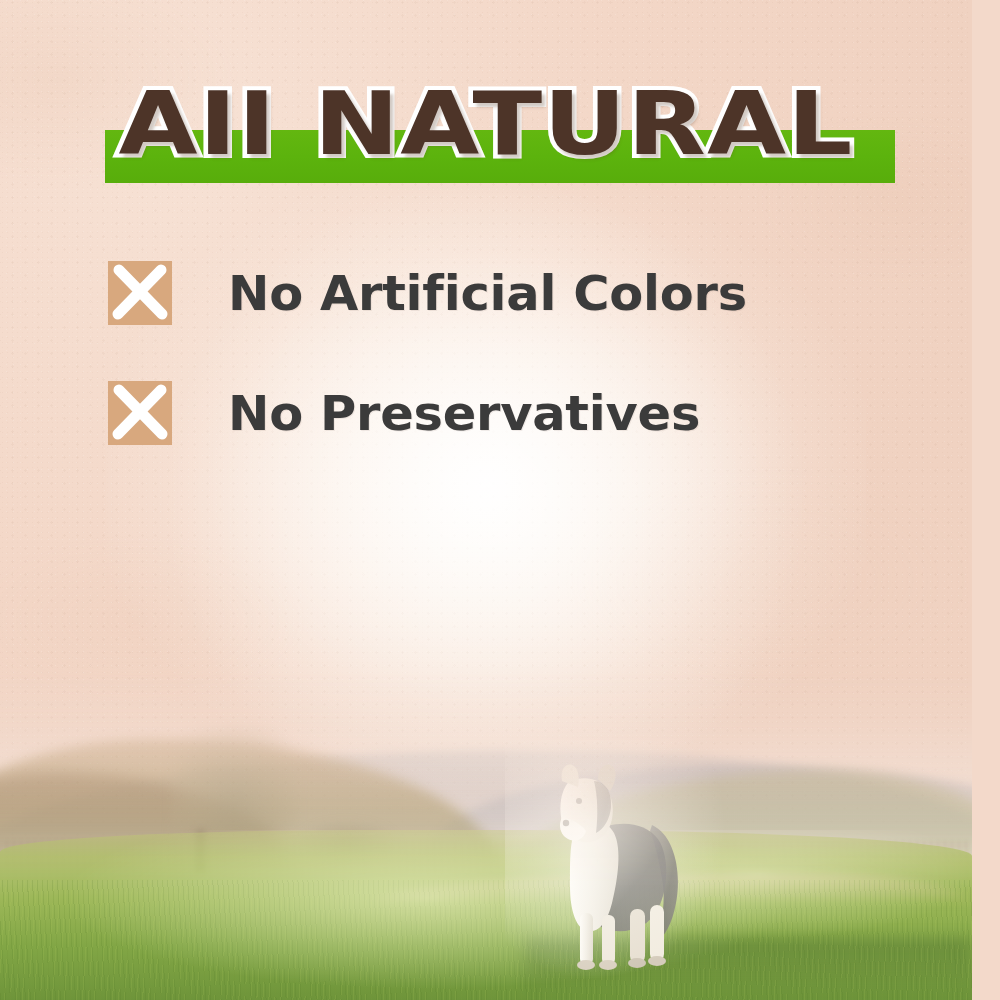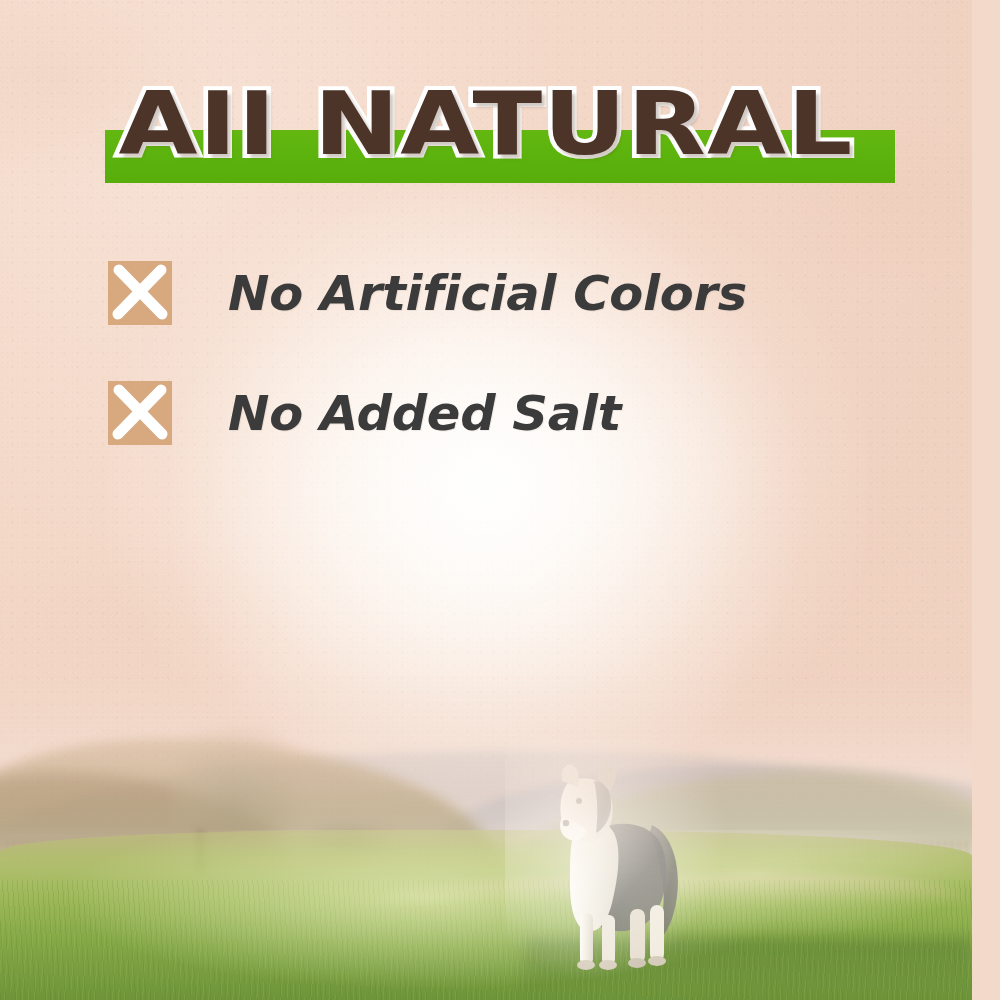--- a/index.html
+++ b/index.html
@@ -196,21 +196,21 @@
     color:#4d3428;
     -webkit-text-stroke:8px #ffffff;
     paint-order:stroke fill;
     transform:scaleX(1.16);
     transform-origin:50% 50%;
     text-shadow:3px 4px 3px rgba(90,60,40,.28);
     white-space:nowrap;
   }
 
   
-  .list{position:absolute;left:108px;top:258px;font-style:italic;}
+  .list{position:absolute;left:108px;top:258px;}
   .row{
     display:flex;align-items:center;
     height:70px;margin-bottom:50px;
   }
   .xbox{
     position:relative;
     width:64px;height:64px;flex:0 0 64px;
     background:#d8a87e;
   }
   .xbox svg{position:absolute;left:0;top:0;}
@@ -316,26 +316,26 @@
         <span class="xbox">
           <svg width="64" height="64" viewBox="0 0 64 64" xmlns="http://www.w3.org/2000/svg">
             <path d="M11 9 L54 53" stroke="#ffffff" stroke-width="11" stroke-linecap="round"></path>
             <path d="M53 9 L10 53" stroke="#ffffff" stroke-width="11" stroke-linecap="round"></path>
           </svg>
         </span>
         <span class="row-label">No Artificial Colors</span>
       </div>
 
 
-
       <div class="row">
         <span class="xbox">
           <svg width="64" height="64" viewBox="0 0 64 64" xmlns="http://www.w3.org/2000/svg">
             <path d="M11 9 L54 53" stroke="#ffffff" stroke-width="11" stroke-linecap="round"></path>
             <path d="M53 9 L10 53" stroke="#ffffff" stroke-width="11" stroke-linecap="round"></path>
           </svg>
         </span>
-        <span class="row-label">No Added Salt</span>
+        <span class="row-label">No Preservatives</span>
       </div>
+
 
     </div>
   </div>
 </div>
 
 </body></html>

